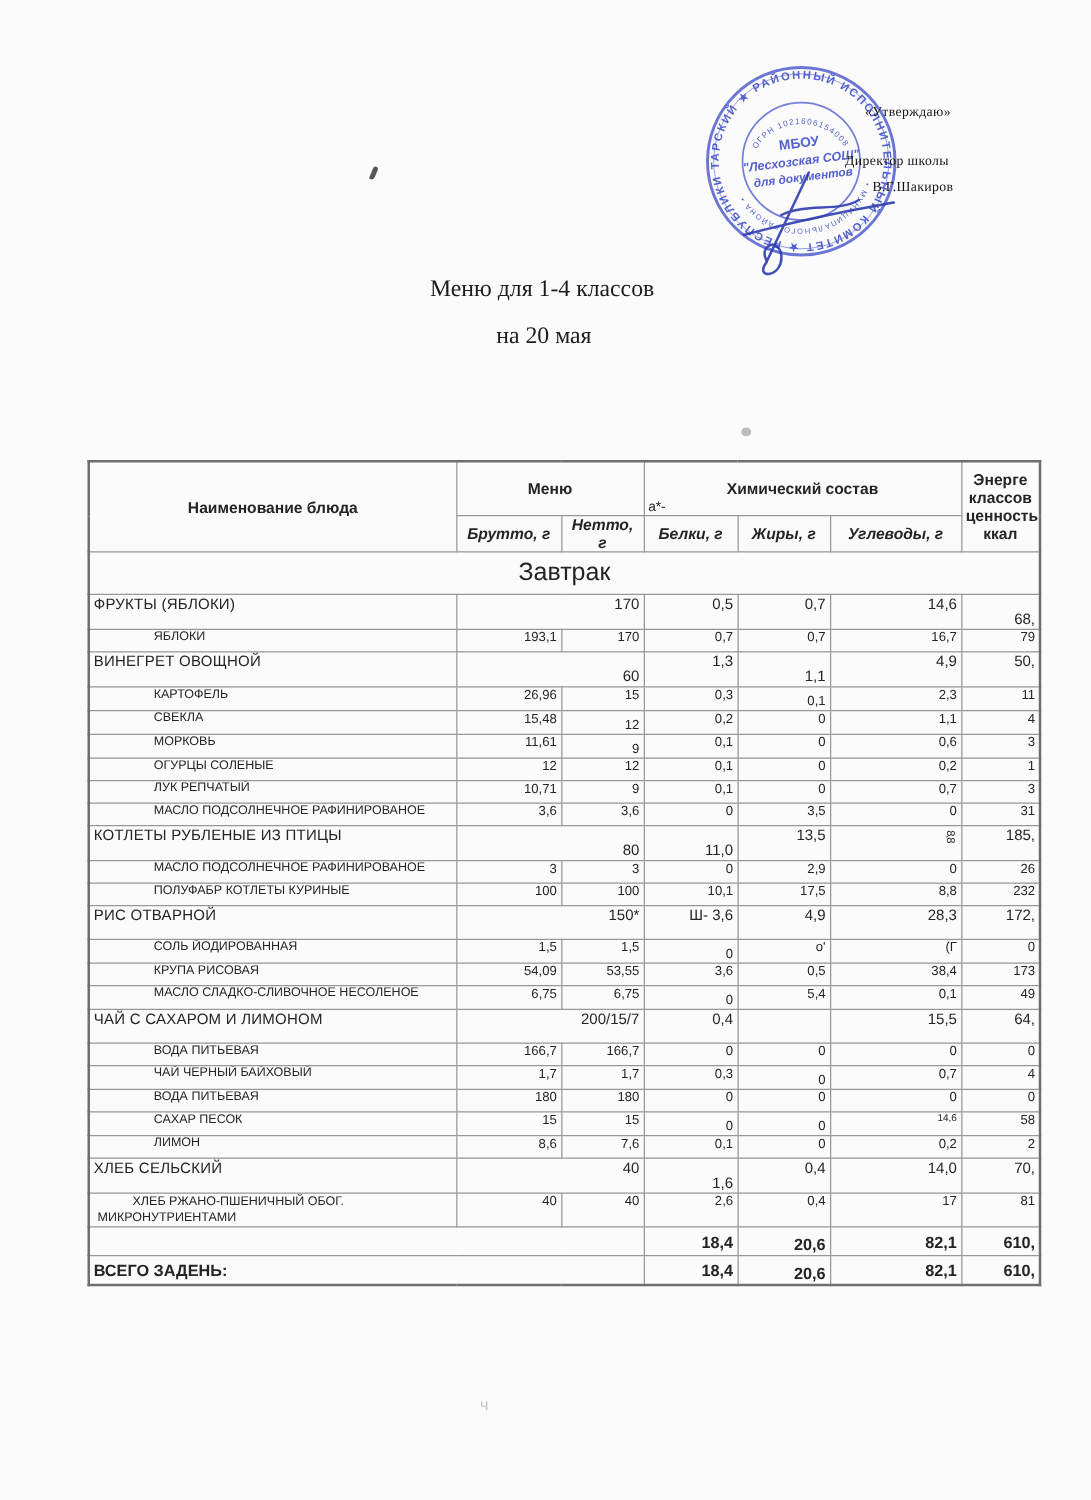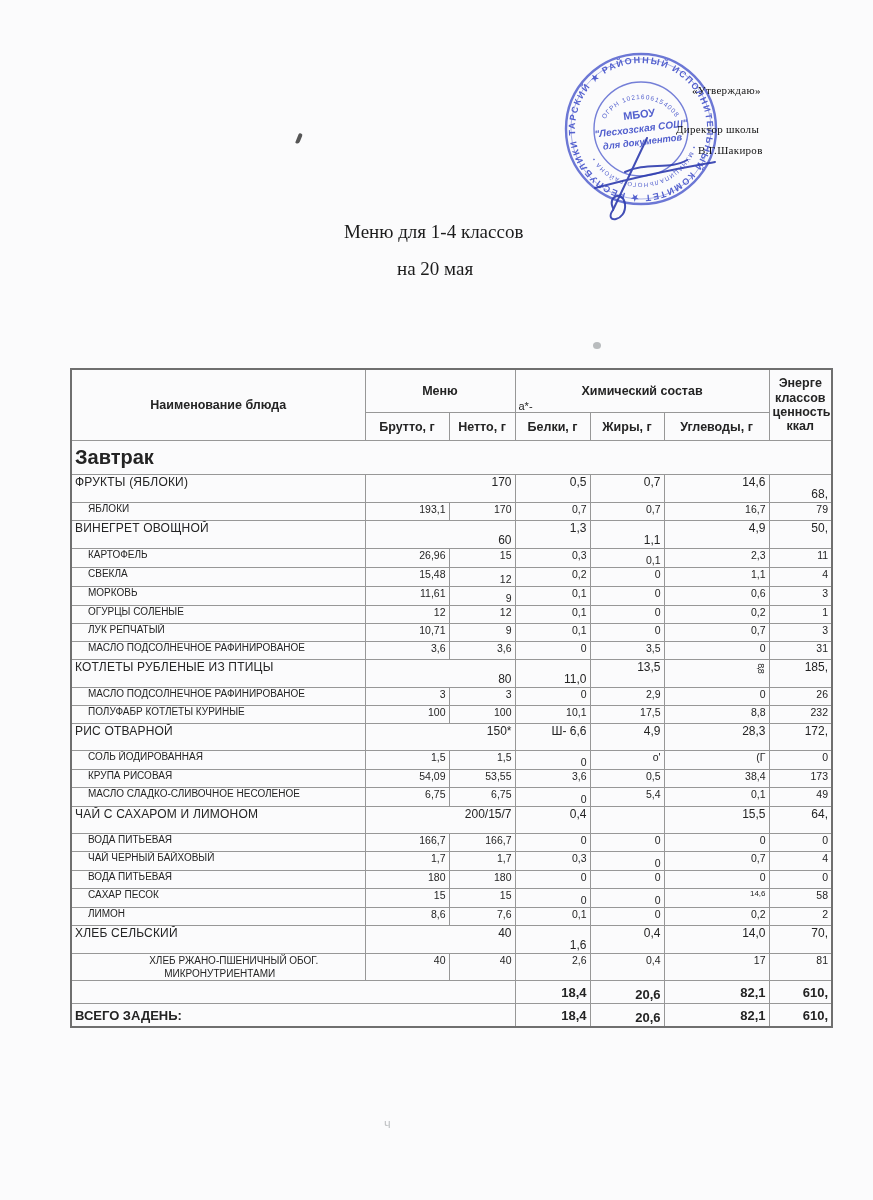--- a/index.html
+++ b/index.html
@@ -41,36 +41,36 @@
   
   .menu-table {
     position:absolute; left:70px; top:368px; width:761px;
     border-collapse:collapse; table-layout:fixed;
     font-family:"Liberation Sans", sans-serif; color:#242424;
     border:2px solid #6f6f6f;
   }
   .menu-table td { border:1px solid #979797; padding:0 3px; vertical-align:top; overflow:hidden; }
   .menu-table thead td { text-align:center; font-weight:bold; font-size:12.5px; vertical-align:middle; }
   .h-row1 td { height:42px; }
-  .h-row2 td { height:27px; }
+  .h-row2 td { height:27px;font-style:italic; }
   .h-chem { position:relative; }
   .h-chem .chem-note { position:absolute; left:3px; bottom:0; font-weight:normal; font-size:11px; }
   .h-energy { font-size:11.5px; line-height:1.15; padding:0 1px; }
 
   .num { text-align:right; }
-  .row-section td { height:33px; text-align:left; font-weight:bold; font-size:20px; vertical-align:middle; }
+  .row-section td { height:33px; text-align:center; font-weight:normal; font-size:20px; vertical-align:middle; }
   .row-dish td  { height:26px; font-size:12px; }
   .row-dish td.name { font-size:12px; letter-spacing:.2px; }
   .row-ing td   { height:17px; font-size:10.5px; }
-  .row-ing td.name { font-size:10px; padding-left:16px; }
+  .row-ing td.name { font-size:10px; padding-left:51px; }
   .row-total td { height:21px; font-size:13px; font-weight:bold; vertical-align:middle; }
   td.low { vertical-align:bottom; padding-bottom:1px; }
   td.carbs-small { font-size:8px; }
   td .rot { display:inline-block; transform:rotate(90deg); transform-origin:center; font-size:9px; letter-spacing:-1px; }
-  td.name.hang { white-space:pre-line; padding-left:6px; text-indent:28px; line-height:1.3;text-align:center; }
+  td.name.hang { white-space:pre-line; padding-left:6px; text-indent:28px; line-height:1.3; }
 </style>
 </head>
 <body>
 
 <div class="page">
 
   <svg class="stamp" width="158" height="158" viewBox="0 0 158 158">
     <defs>
       <path id="ringOuter" d="M 13,79 a 66,66 0 1,1 0,0.01"></path>
       <path id="ringMid" d="M 25,79 a 54,54 0 1,1 0,0.01"></path>
@@ -250,21 +250,21 @@
           <td class="num">100</td>
           <td class="num">100</td>
           <td class="num">10,1</td>
           <td class="num">17,5</td>
           <td class="num">8,8</td>
           <td class="num">232</td>
         </tr>
         <tr class="row-dish">
           <td colspan="1" class="name">РИС ОТВАРНОЙ</td>
           <td colspan="2" class="num">150*</td>
-          <td class="num">Ш- 6,6</td>
+          <td class="num">Ш- 3,6</td>
           <td class="num">4,9</td>
           <td class="num">28,3</td>
           <td class="num">172,</td>
         </tr>
         <tr class="row-ing">
           <td colspan="1" class="name">СОЛЬ ЙОДИРОВАННАЯ</td>
           <td class="num">1,5</td>
           <td class="num">1,5</td>
           <td class="num low">0</td>
           <td class="num">о'</td>

